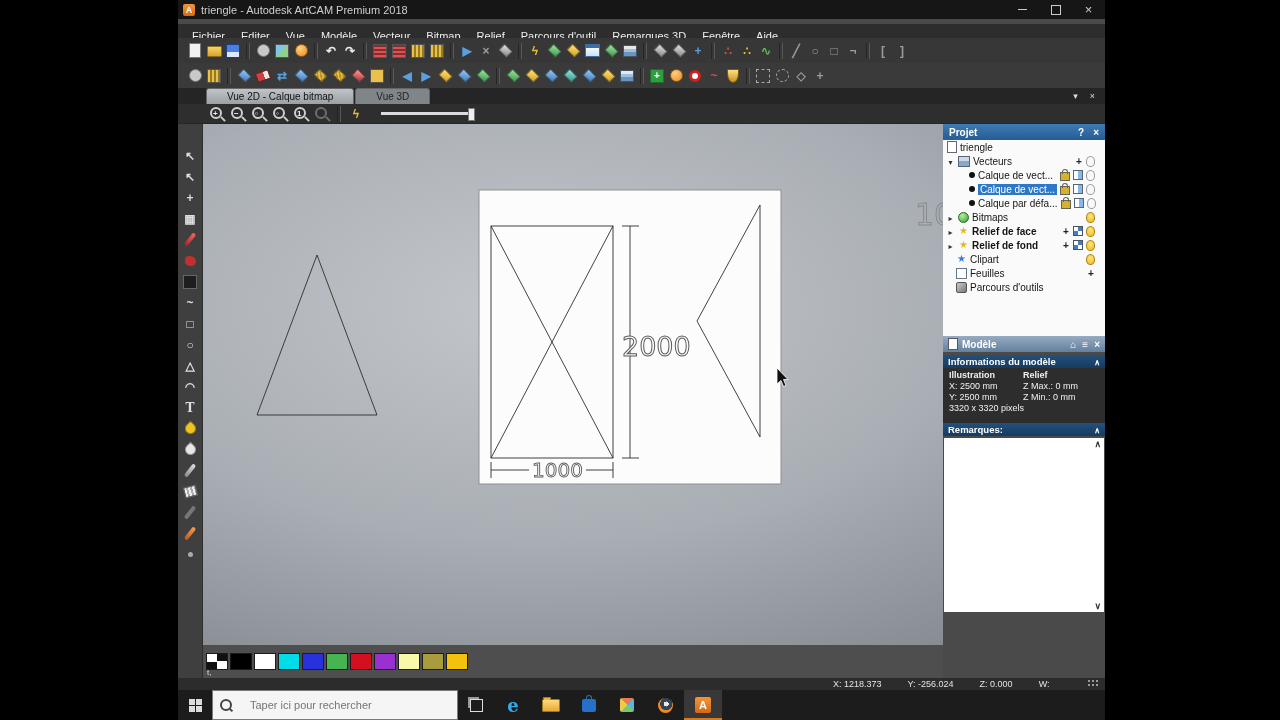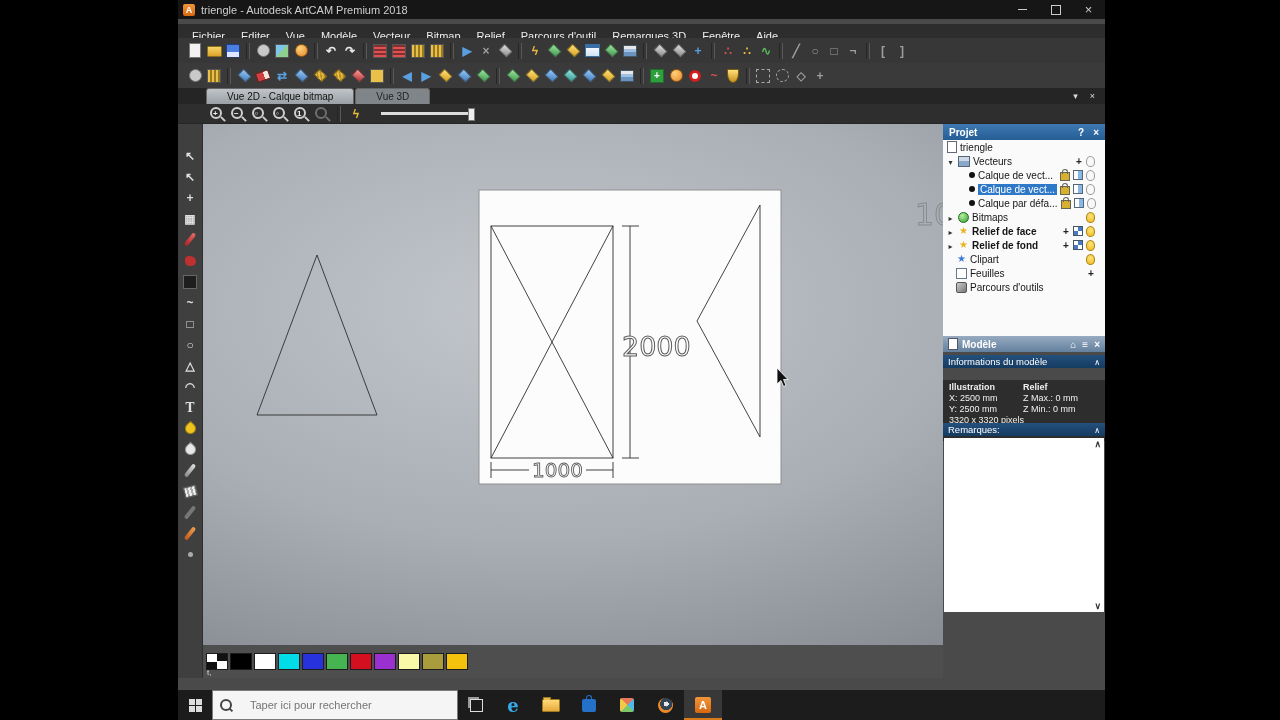--- a/index.html
+++ b/index.html
@@ -152,24 +152,24 @@
 
   .mbar{position:absolute;top:212px;left:0;right:0;height:16px;background:linear-gradient(#97abc1,#63809e);
         color:#fff;font-weight:bold;display:flex;align-items:center;padding:0 5px;gap:4px;box-sizing:border-box}
   .mico{width:8px;height:10px;background:#fff;border:1px solid #556}
   .mbicons{margin-left:auto;display:flex;gap:6px;align-items:center}
   .mb-home::before{content:"⌂";font-size:10px}
   .mb-menu::before{content:"≡";font-size:10px}
   .mb-close::before{content:"×";font-size:10px}
 
   .ihead,.rhead{position:absolute;left:0;right:0;height:13px;background:linear-gradient(#24507c,#153b61);
-        color:#fff;font-weight:normal;font-size:9.5px;display:flex;align-items:center;padding:0 5px;box-sizing:border-box}
+        color:#fff;font-weight:bold;font-size:9.5px;display:flex;align-items:center;padding:0 5px;box-sizing:border-box}
   .ihead{top:231px}.rhead{top:299px}
   .chev{margin-left:auto}.chev::before{content:"∧";font-size:8px}
-  .ibody{position:absolute;top:256px;left:0;right:0;height:61px;background:#2d2d2d;color:#f0f0f0;font-size:9px}
+  .ibody{position:absolute;top:244px;left:0;right:0;height:61px;background:#2d2d2d;color:#f0f0f0;font-size:9px}
   .ib{position:absolute;white-space:nowrap}
   .ibh{font-weight:bold}
   .rembox{position:absolute;top:314px;left:1px;right:1px;height:174px;background:#fff}
   .sarr{position:absolute;right:3px;color:#333;font-size:9px;font-weight:bold}
   .sarr.up{top:1px}.sarr.dn{bottom:1px}
 
   
   .taskbar{position:absolute;left:0;top:690px;width:100%;height:30px;background:#1c1c1c;display:flex;align-items:stretch}
   .start{width:34px;display:flex;align-items:center;justify-content:center}
   .winlogo{display:grid;grid-template-columns:6px 6px;grid-template-rows:6px 6px;gap:1px}
@@ -404,20 +404,29 @@
         <span class="swatch" style="background: rgb(0, 220, 232);"></span>
         <span class="swatch" style="background: rgb(40, 50, 220);"></span>
         <span class="swatch" style="background: rgb(70, 180, 80);"></span>
         <span class="swatch" style="background: rgb(212, 15, 32);"></span>
         <span class="swatch" style="background: rgb(155, 48, 208);"></span>
         <span class="swatch" style="background: rgb(248, 248, 168);"></span>
         <span class="swatch" style="background: rgb(168, 156, 60);"></span>
         <span class="swatch" style="background: rgb(244, 194, 13);"></span>
       </div>
 
+    <div class="statusbar">
+      <div class="coords">
+        <span>X: 1218.373</span>
+        <span>Y: -256.024</span>
+        <span>Z: 0.000</span>
+        <span>W:</span>
+      </div>
+      <span class="grip"></span>
+    </div>
 
     <div class="rpanel">
       <div class="phead">
         <span>Projet</span>
         <span class="phhelp">?</span>
         <span class="phclose">×</span>
       </div>
 
       <div class="tree">
         <div class="trow" style="padding-left:4px">

